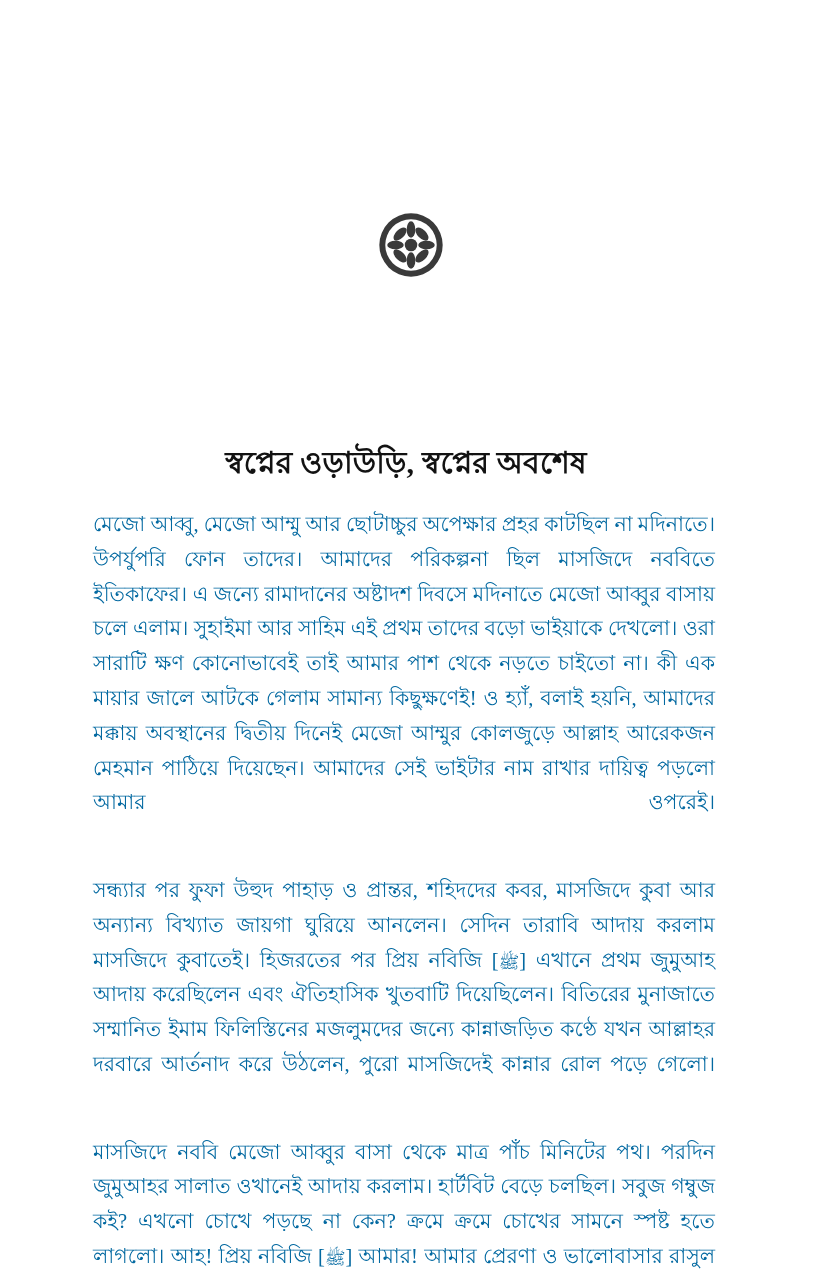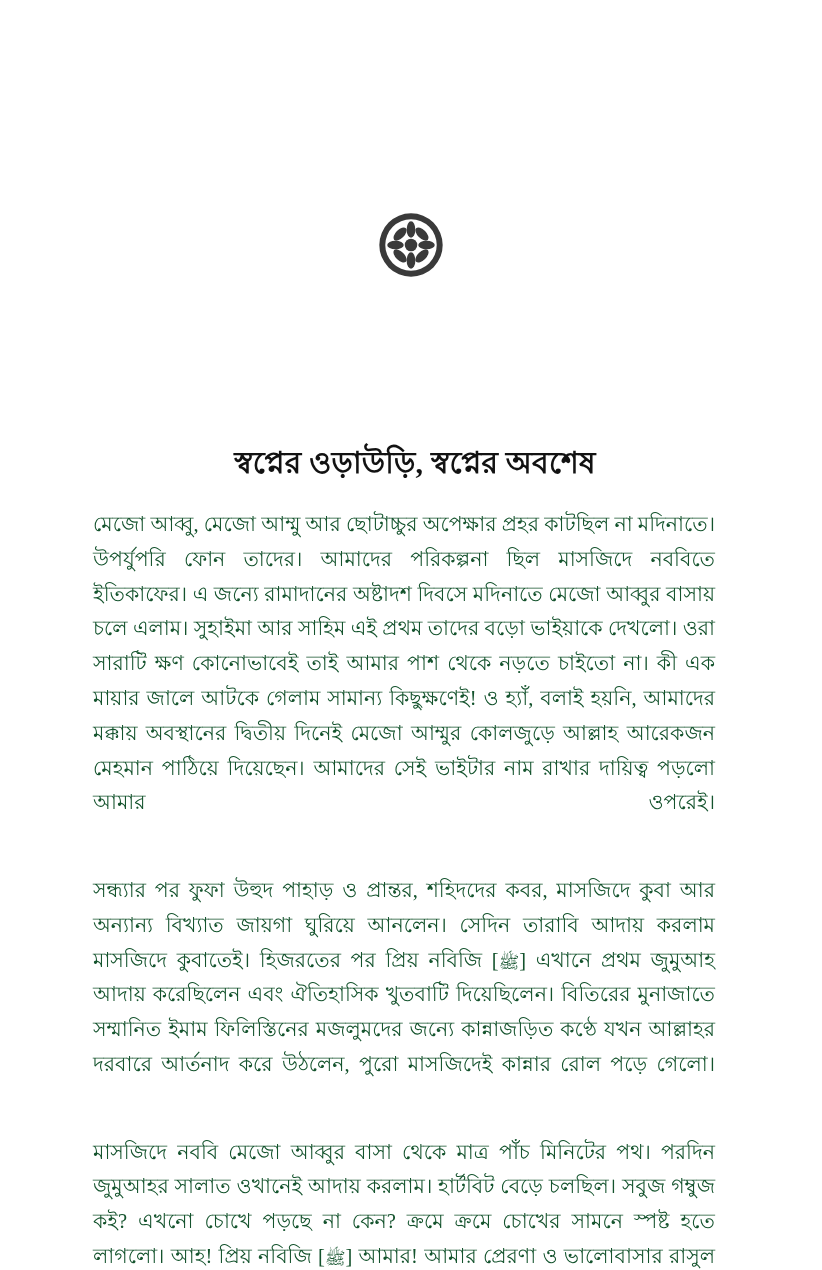--- a/index.html
+++ b/index.html
@@ -32,42 +32,42 @@
   }
 
   .ornament-svg {
     display: block;
   }
 
   
   .chapter-title {
     position: absolute;
     top: 423px;
-    left: 102px;
+    left: 93px;
     width: 626px;
     text-align: center;
     font-size: 30px;
     line-height: 1.35;
     font-weight: 700;
     color: #121212;
     letter-spacing: 0.2px;
   }
 
   
   .body-area {
     position: absolute;
     top: 507px;
     left: 93px;
     width: 626px;
   }
 
   .para {
     text-align: justify;
     text-justify: inter-word;
-    color: #14532d;
+    color: #0369a1;
     font-size: 20.5px;
     line-height: 34.8px;
     margin: 0 4px 18px 0;
     hyphens: none;
   }
 
   .para:last-child {
     margin-bottom: 0;
   }
 

